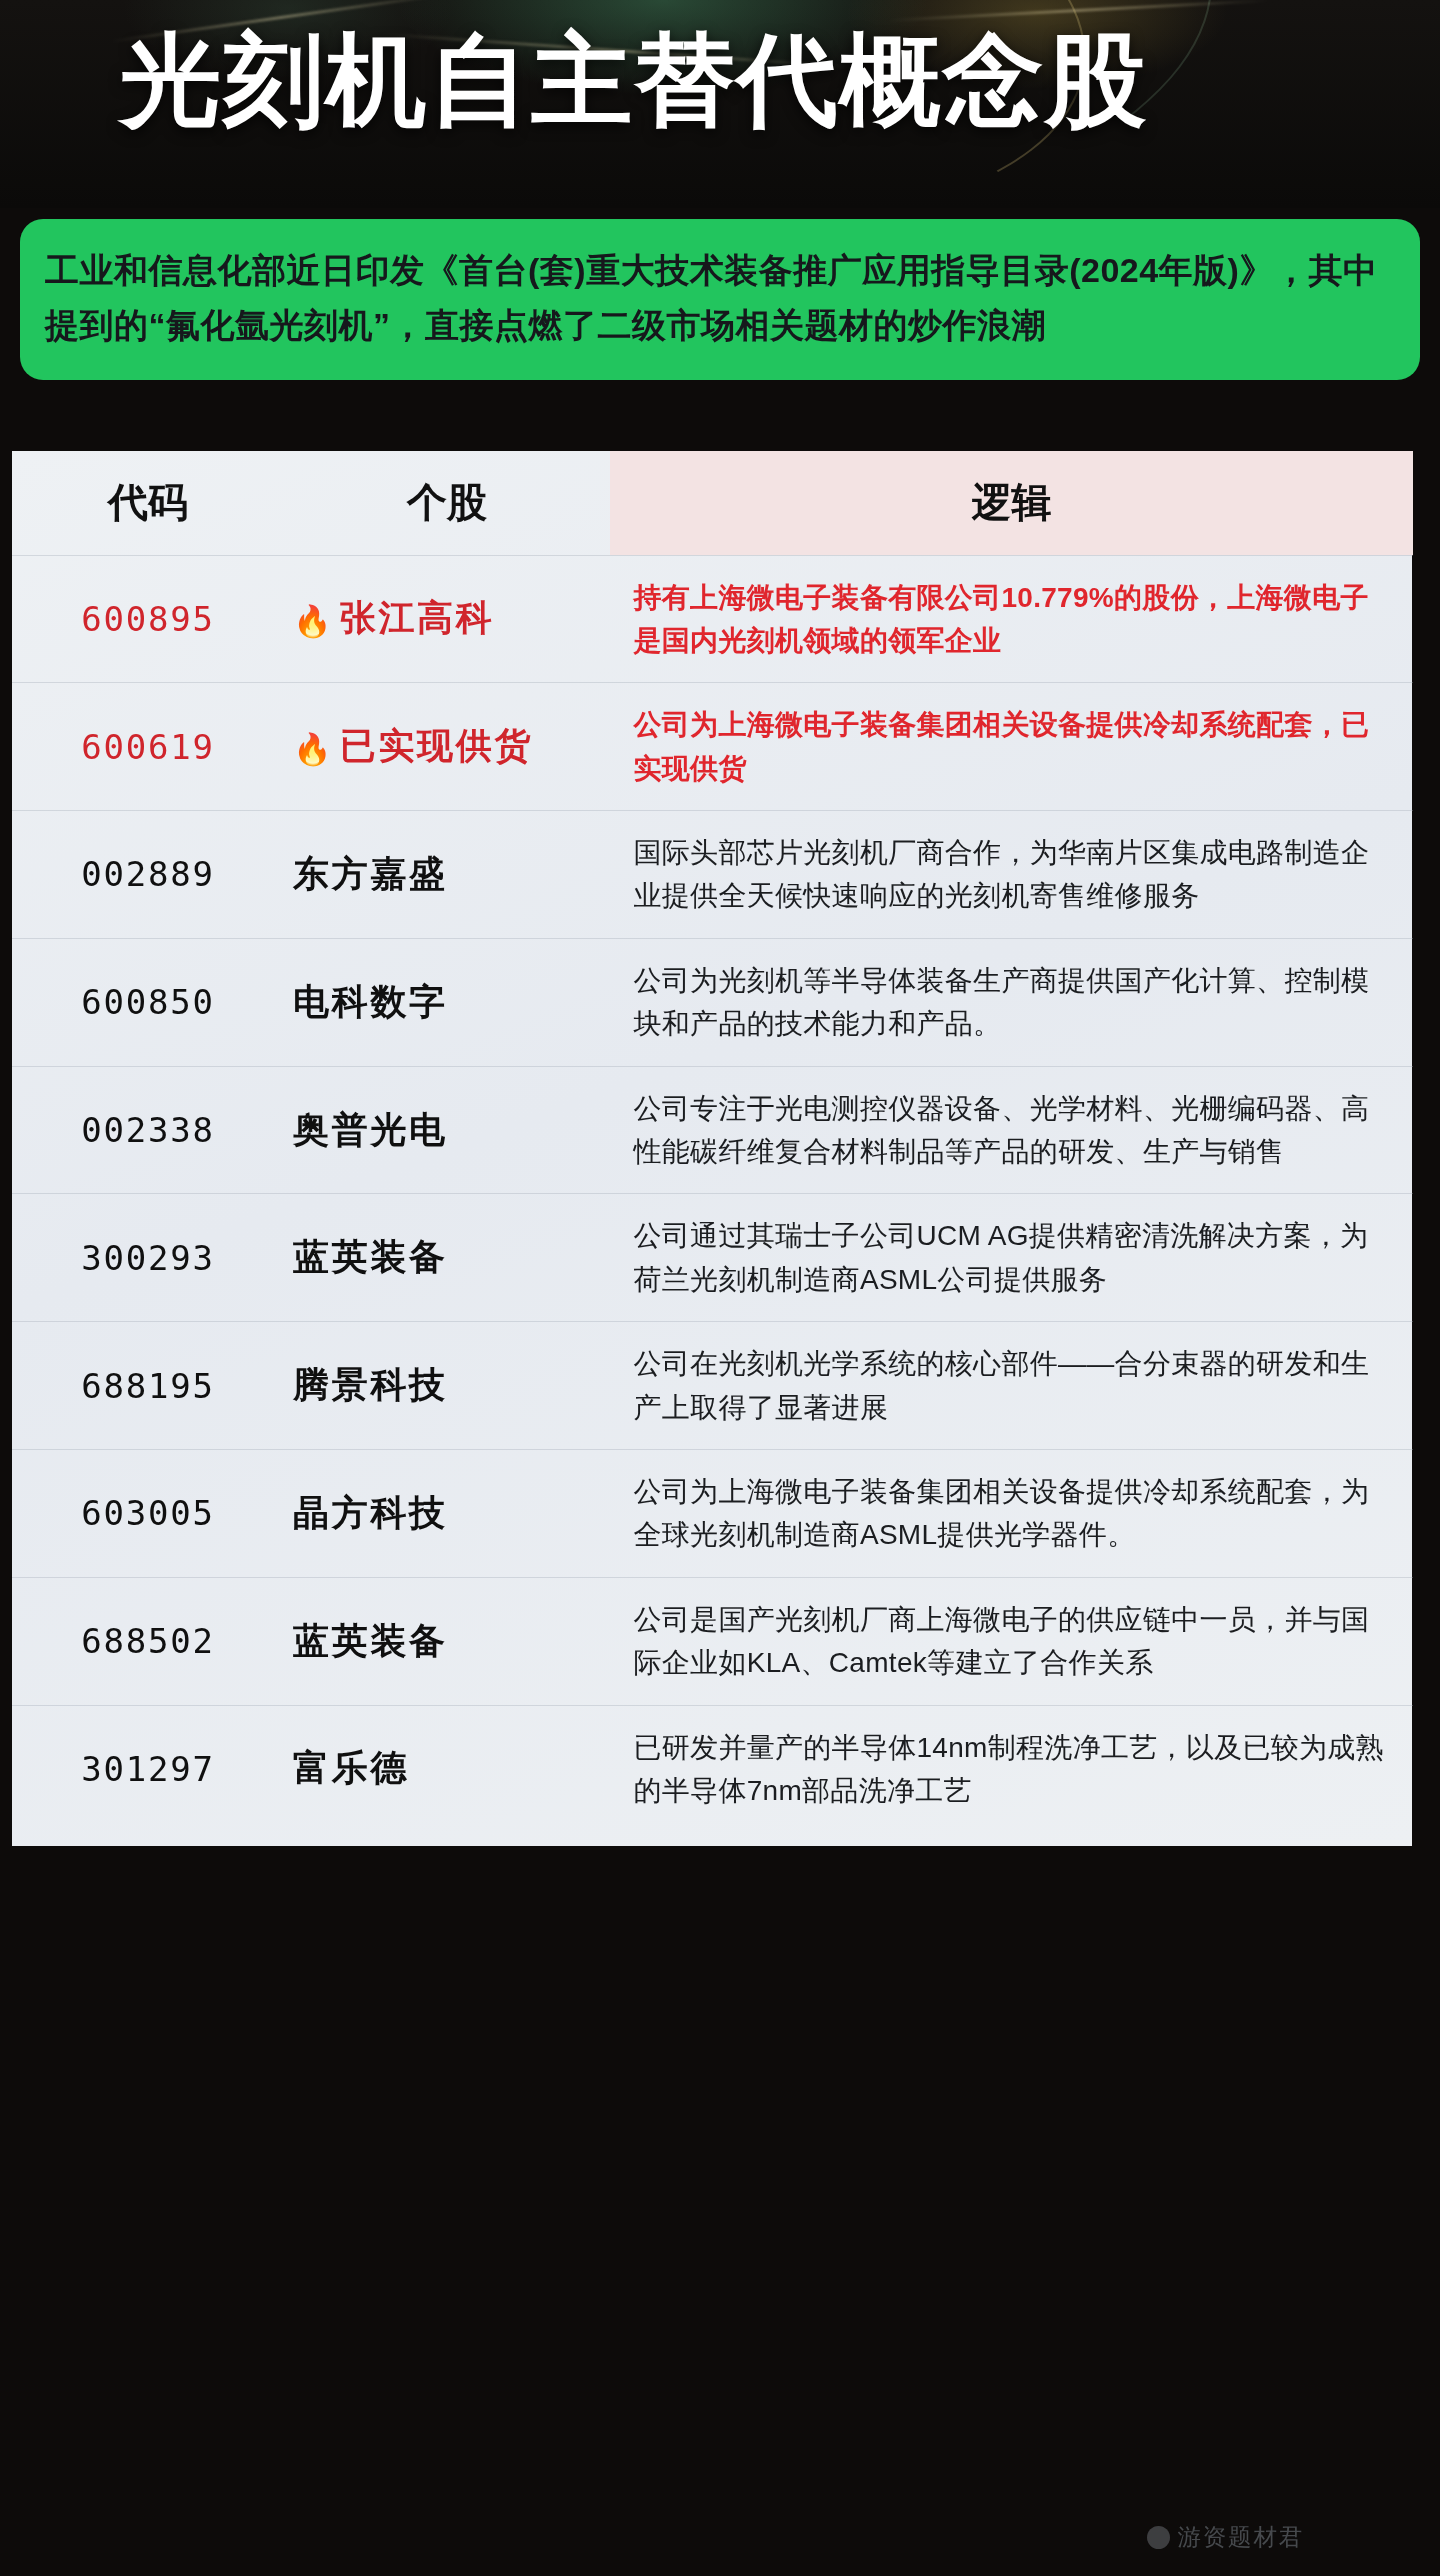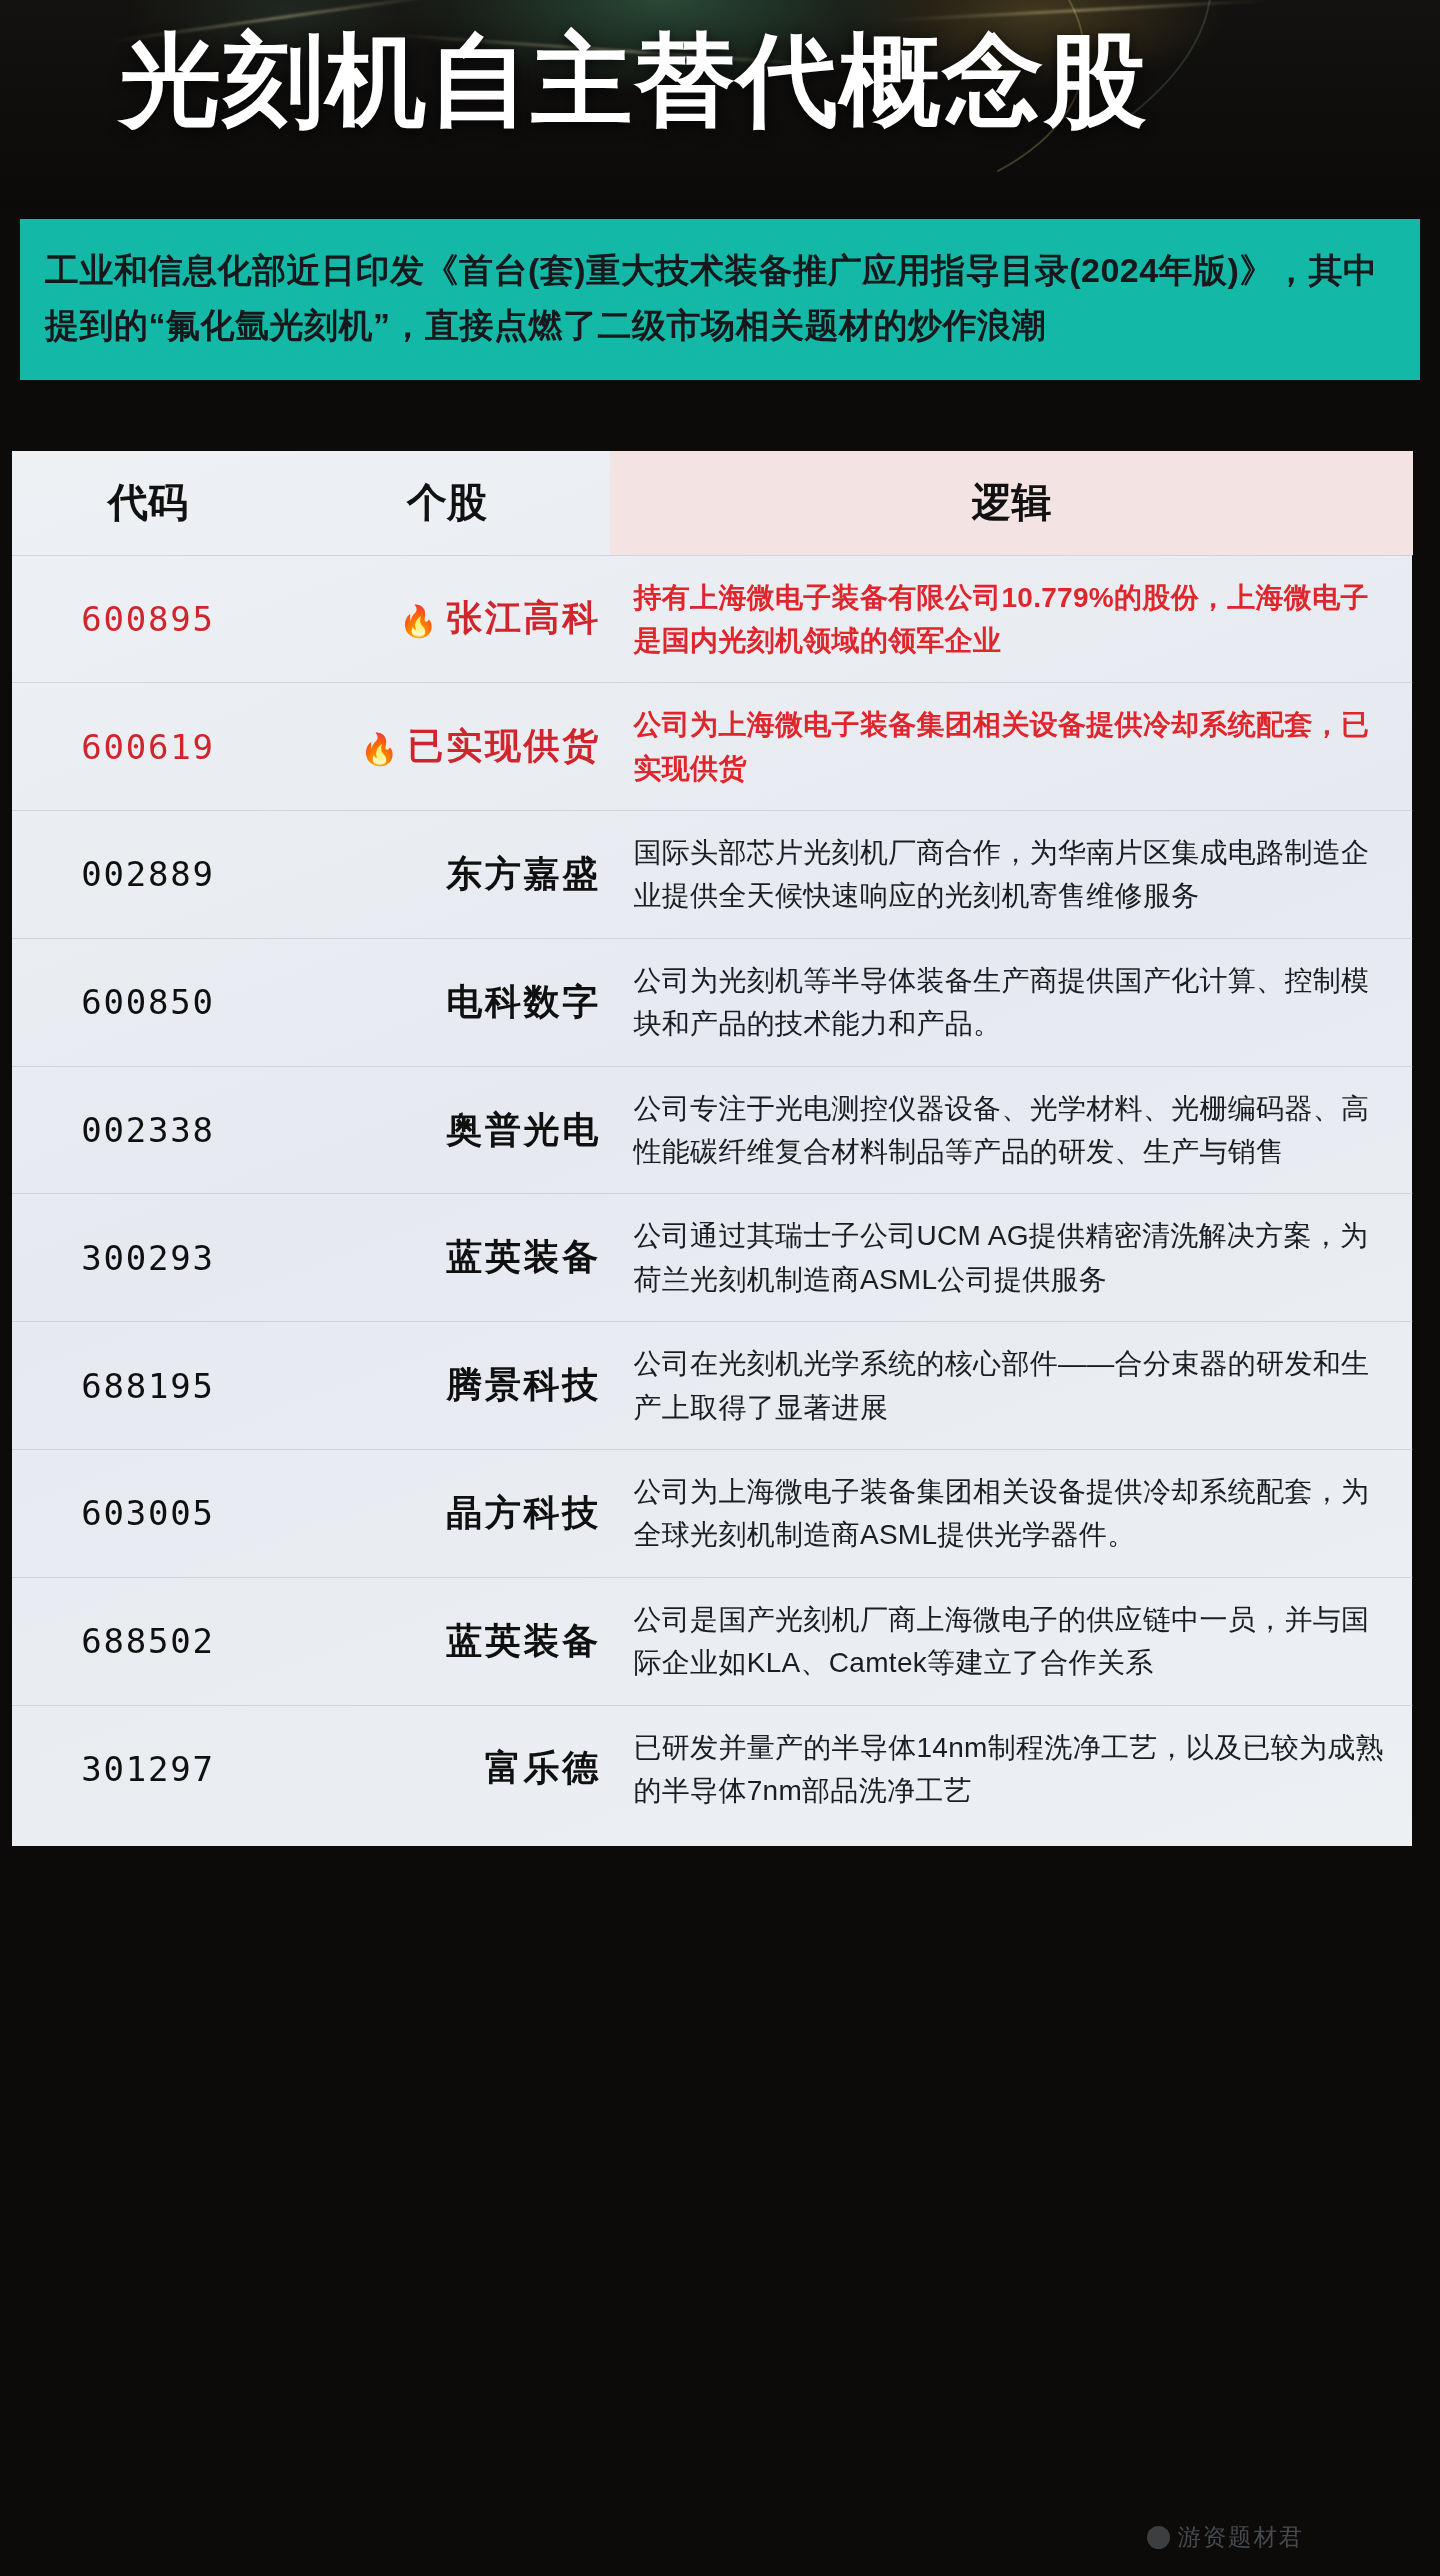--- a/index.html
+++ b/index.html
@@ -57,28 +57,29 @@
     text-shadow: 0 3.6px 12.7px rgba(0,0,0,0.75);
     z-index: 5;
     white-space: nowrap;
   }
   
   .intro {
     position: absolute;
     top: 219px;
     left: 20px;
     width: 1400px;
-    background: #14b8a6;
+    background: #22c55e;
     padding: 23.5px 25px 27px 25px;
     font-size: 34px;
     line-height: 1.62;
     color: #16181c;
     font-weight: 700;
     letter-spacing: 0.5px;
     z-index: 4;
+    border-radius: 23px;
   }
   
   .table-wrap {
     position: absolute;
     top: 451px;
     left: 12px;
     width: 1400px;
     background: linear-gradient(160deg, #eef1f4 0%, #e6eaf0 45%, #edf0f3 100%);
     z-index: 4;
     padding-bottom: 14px;
@@ -111,21 +112,21 @@
   }
   tbody td.code {
     text-align: center;
     font-family: "DejaVu Sans Mono", "Liberation Mono", monospace;
     font-size: 34px;
     font-weight: 400;
     letter-spacing: 1.8px;
     color: #101010;
   }
   tbody td.stock {
-    text-align: right;
+    text-align: left;
     font-size: 36px;
     font-weight: 700;
     letter-spacing: 2.7px;
     color: #101010;
     white-space: nowrap;
     margin-top: 31px;
   }
   tbody td.logic {
     font-size: 28px;
     line-height: 1.55;

